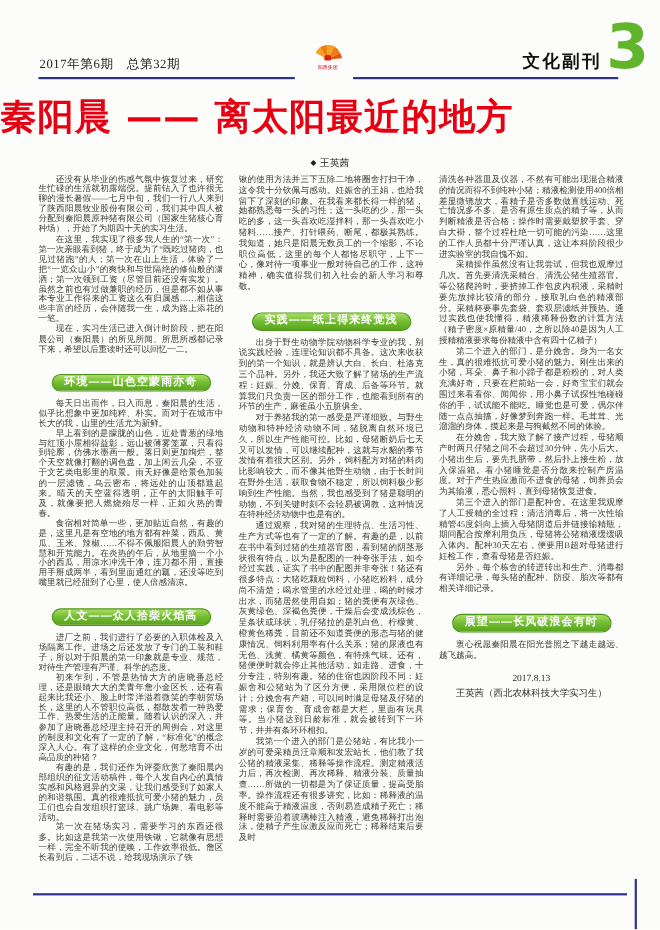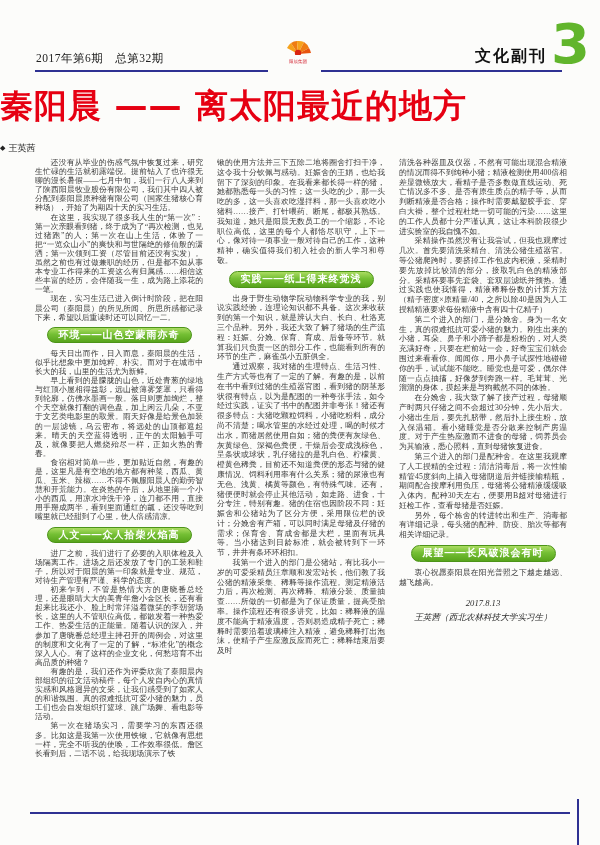--- a/index.html
+++ b/index.html
@@ -16,38 +16,38 @@
   .rule-right{left:321px; width:241px;}
   .logo{position:absolute; left:280px; top:40px; width:36px; text-align:center; line-height:1;}
   .logo-text{font-size:5px; color:#cf1322; letter-spacing:0; margin-top:1px; transform:scale(.9); font-family:"Liberation Sans",sans-serif;}
   .section-title{position:absolute; right:53px; top:46px; font-size:16px; font-weight:bold; color:#111; letter-spacing:2px;}
   .page-num{position:absolute; right:10px; top:16px; font-size:56px; font-weight:800; line-height:1;
             color:#61b52c; font-family:"DejaVu Sans", sans-serif;}
   
   .headline{position:absolute; top:84px; left:0; width:600px; text-align:left;
             font-family:"DejaVu Serif", serif; font-weight:bold; font-size:33px;
             color:#e60012; letter-spacing:1px; white-space:nowrap;}
-  .byline{position:absolute; top:142px; left:0; width:600px; text-align:left; font-size:9px; color:#222;}
+  .byline{position:absolute; top:142px; left:0; width:600px; text-align:center; font-size:9px; color:#222;}
   .byline .mark{font-size:7px; vertical-align:1px; margin-right:3px;}
   
   .body{position:absolute; left:35px; top:158px; width:532px; height:656px; display:flex; gap:14px;justify-content:flex-end;}
   .col{width:168px; height:656px; overflow:hidden; font-size:7.8px; text-align:justify;}
   .col-1{line-height:9.1px;}
   .col-2{line-height:9.8px;}
   .col-3{line-height:9.8px;}
   .col p{margin:0; text-indent:2em;}
   .col p.cont{text-indent:0;}
   .sec-header{
-    display:block; width:max-content; margin:5px auto 6px; padding:2px 11px 3px;
+    display:block; width:max-content; margin:18px auto 6px; padding:2px 11px 3px;
     background:linear-gradient(180deg,#abdc62 0%, #74bf34 45%, #58a41c 100%);
     border:1px solid #4c9418; border-radius:10px;
     color:#ffffff; font-weight:bold; font-size:10px; letter-spacing:1px;
     text-indent:0; font-family:"Liberation Sans", sans-serif;
   }
-  .signature{margin-top:9px; text-align:center; font-size:8.6px; line-height:14px; color:#2c2c2c;font-style:italic;}
+  .signature{margin-top:9px; text-align:center; font-size:8.6px; line-height:14px; color:#2c2c2c;}
   
   .footer-line{position:absolute; left:30px; width:540px; bottom:31px; height:2px; background:#2e3192;}
   .footer-tick{position:absolute; right:21px; bottom:0; width:2px; height:46px; background:#2e3192;}
 </style>
 </head>
 <body>
 
 <div class="page">
 
   <div class="masthead">
@@ -75,37 +75,38 @@
 
   <div class="headline">秦阳晨 —— 离太阳最近的地方</div>
   <div class="byline">
     <span class="mark">◆</span><span>王英茜</span>
   </div>
 
   <div class="body">
 
     <div class="col col-1">
       <p>还没有从毕业的伤感气氛中恢复过来，研究生忙碌的生活就初露端倪。提前钻入了也许很无聊的漫长暑假——七月中旬，我们一行八人来到了陕西阳晨牧业股份有限公司，我们其中四人被分配到秦阳晨原种猪有限公司（国家生猪核心育种场），开始了为期四十天的实习生活。</p>
-      <p>在这里，我实现了很多我人生的“第一次”：第一次亲眼看到猪，终于成为了“再次检测，也见过猪跑”的人；第一次在山上生活，体验了一把“一览众山小”的爽快和与世隔绝的修仙般的潇洒；第一次领到工资（尽管目前还没有实发）。虽然之前也有过做兼职的经历，但是都不如从事本专业工作得来的工资这么有归属感……相信这些丰富的经历，会伴随我一生，成为路上添花的一笔。</p>
+      <p>在这里，我实现了很多我人生的“第一次”：第一次亲眼看到猪，终于成为了“既吃过猪肉，也见过猪跑”的人；第一次在山上生活，体验了一把“一览众山小”的爽快和与世隔绝的修仙般的潇洒；第一次领到工资（尽管目前还没有实发）。虽然之前也有过做兼职的经历，但是都不如从事本专业工作得来的工资这么有归属感……相信这些丰富的经历，会伴随我一生，成为路上添花的一笔。</p>
       <p>现在，实习生活已进入倒计时阶段，把在阳晨公司（秦阳晨）的所见所闻、所思所感都记录下来，希望以后重读时还可以回忆一二。</p>
       <span class="sec-header">环境——山色空蒙雨亦奇</span>
       <p>每天日出而作，日入而息，秦阳晨的生活，似乎比想象中更加纯粹、朴实。而对于在城市中长大的我，山里的生活尤为新鲜。</p>
       <p>早上看到的是朦胧的山色，近处青葱的绿地与红顶小屋相得益彰，远山被薄雾笼罩，只看得到轮廓，仿佛水墨画一般。落日则更加绚烂，整个天空就像打翻的调色盘，加上闲云几朵，不亚于文艺类电影里的取景。雨天好像是给景色加装的一层滤镜，乌云密布，将远处的山顶都遮起来。晴天的天空蓝得透明，正午的太阳触手可及，就像要把人燃烧殆尽一样，正如火热的青春。</p>
       <p>食宿相对简单一些，更加贴近自然，有趣的是，这里凡是有空地的地方都有种菜，西瓜、黄瓜、玉米、辣椒……不得不佩服阳晨人的勤劳智慧和开荒能力。在炎热的午后，从地里摘一个小小的西瓜，用凉水冲洗干净，连刀都不用，直接用手掰成两半，看到里面通红的瓤，还没等吃到嘴里就已经甜到了心里，使人倍感清凉。</p>
       <span class="sec-header">人文——众人拾柴火焰高</span>
       <p>进厂之前，我们进行了必要的入职体检及入场隔离工作。进场之后还发放了专门的工装和鞋子，所以对于阳晨的第一印象就是专业、规范，对待生产管理有严谨、科学的态度。</p>
       <p>初来乍到，不管是热情大方的唐晓番总经理，还是眼睛大大的美青年詹小金区长，还有看起来比我还小、脸上时常洋溢着微笑的李朝贺场长，这里的人不管职位高低，都散发着一种热爱工作、热爱生活的正能量。随着认识的深入，并参加了唐晓番总经理主持召开的周例会，对这里的制度和文化有了一定的了解，“标准化”的概念深入人心。有了这样的企业文化，何愁培育不出高品质的种猪？</p>
       <p>有趣的是，我们还作为评委欣赏了秦阳晨内部组织的征文活动稿件，每个人发自内心的真情实感和风格迥异的文采，让我们感受到了如家人的和谐氛围。真的很难抵抗可爱小猪的魅力，员工们也会自发组织打篮球、跳广场舞、看电影等活动。</p>
       <p>第一次在猪场实习，需要学习的东西还很多。比如这是我第一次使用铁锹，它就像有思想一样，完全不听我的使唤，工作效率很低。詹区长看到后，二话不说，给我现场演示了铁</p>
     </div>
 
     <div class="col col-2">
       <p class="cont">锹的使用方法并三下五除二地将圈舍打扫干净，这令我十分钦佩与感动。妊娠舍的王娟，也给我留下了深刻的印象。在我看来都长得一样的猪，她都熟悉每一头的习性；这一头吃的少，那一头吃的多，这一头喜欢吃湿拌料，那一头喜欢吃小猪料……接产、打针喂药、断尾，都极其熟练。我知道，她只是阳晨无数员工的一个缩影，不论职位高低，这里的每个人都恪尽职守，上下一心，像对待一项事业一般对待自己的工作，这种精神，确实值得我们初入社会的新人学习和尊敬。</p>
       <span class="sec-header">实践——纸上得来终觉浅</span>
       <p>出身于野生动物学院动物科学专业的我，别说实践经验，连理论知识都不具备。这次来收获到的第一个知识，就是辨认大白、长白、杜洛克三个品种。另外，我还大致了解了猪场的生产流程：妊娠、分娩、保育、育成、后备等环节。就算我们只负责一区的部分工作，也能看到所有的环节的生产，麻雀虽小五脏俱全。</p>
+      <p>对于养猪我的第一感受是严谨细致。与野生动物和特种经济动物不同，猪脱离自然环境已久，所以生产性能可控。比如，母猪断奶后七天又可以发情，可以继续配种，这就与水貂的季节发情有着很大区别。另外，饲料配方对猪的料肉比影响较大，而不像其他野生动物，由于长时间在野外生活，获取食物不稳定，所以饲料极少影响到生产性能。当然，我也感受到了猪是聪明的动物，不到关键时刻不会轻易被调教，这种情况在特种经济动物中也是有的。</p>
       <p>通过观察，我对猪的生理特点、生活习性、生产方式等也有了一定的了解。有趣的是，以前在书中看到过猪的生殖器官图，看到猪的阴茎形状很有特点，以为是配图的一种夸张手法，如今经过实践，证实了书中的配图并非夸张！猪还有很多特点：大猪吃颗粒饲料，小猪吃粉料，成分尚不清楚；喝水管里的水经过处理，喝的时候才出水，而猪居然使用自如；猪的粪便有灰绿色、灰黄绿色、深褐色粪便，干燥后会变成浅棕色，呈条状或球状，乳仔猪拉的是乳白色、柠檬黄、橙黄色稀粪，目前还不知道粪便的形态与猪的健康情况、饲料利用率有什么关系；猪的尿液也有无色、浅黄、橘黄等颜色，有特殊气味。还有，猪便便时就会停止其他活动，如走路、进食，十分专注，特别有趣。猪的住宿也因阶段不同：妊娠舍和公猪站为了区分方便，采用限位栏的设计；分娩舍有产箱，可以同时满足母猪及仔猪的需求；保育舍、育成舍都是大栏，里面有玩具等。当小猪达到日龄标准，就会被转到下一环节，井井有条环环相扣。</p>
       <p>我第一个进入的部门是公猪站，有比我小一岁的可爱采精员汪章顺和发宏站长，他们教了我公猪的精液采集、稀释等操作流程。测定精液活力后，再次检测、再次稀释、精液分装、质量抽查……所做的一切都是为了保证质量，提高受胎率。操作流程还有很多讲究，比如：稀释液的温度不能高于精液温度，否则易造成精子死亡；稀释时需要沿着玻璃棒注入精液，避免稀释打出泡沫，使精子产生应激反应而死亡；稀释结束后要及时</p>
     </div>
 
     <div class="col col-3">
       <p class="cont">清洗各种器皿及仪器，不然有可能出现混合精液的情况而得不到纯种小猪；精液检测使用400倍相差显微镜放大，看精子是否多数做直线运动、死亡情况多不多、是否有原生质点的精子等，从而判断精液是否合格；操作时需要戴塑胶手套、穿白大褂，整个过程杜绝一切可能的污染……这里的工作人员都十分严谨认真，这让本科阶段很少进实验室的我自愧不如。</p>
       <p>采精操作虽然没有让我尝试，但我也观摩过几次。首先要清洗采精台、清洗公猪生殖器官。等公猪爬跨时，要挤掉工作包皮内积液，采精时要先放掉比较清的部分，接取乳白色的精液部分。采精杯要事先套袋、套双层滤纸并预热。通过实践也使我懂得，精液稀释份数的计算方法（精子密度×原精量/40，之所以除40是因为人工授精精液要求每份精液中含有四十亿精子）</p>
       <p>第二个进入的部门，是分娩舍。身为一名女生，真的很难抵抗可爱小猪的魅力。刚生出来的小猪，耳朵、鼻子和小蹄子都是粉粉的，对人类充满好奇，只要在栏前站一会，好奇宝宝们就会围过来看看你、闻闻你，用小鼻子试探性地碰碰你的手，试试能不能吃。睡觉也是可爱，偶尔伴随一点点抽搐，好像梦到奔跑一样。毛茸茸、光溜溜的身体，摸起来是与狗截然不同的体验。</p>
       <p>在分娩舍，我大致了解了接产过程，母猪顺产时两只仔猪之间不会超过30分钟，先小后大。小猪出生后，要先扎脐带，然后扑上接生粉，放入保温箱。看小猪睡觉是否分散来控制产房温度。对于产生热应激而不进食的母猪，饲养员会为其输液，悉心照料，直到母猪恢复进食。</p>
       <p>第三个进入的部门是配种舍。在这里我观摩了人工授精的全过程：清洁消毒后，将一次性输精管45度斜向上插入母猪阴道后并链接输精瓶，期间配合按摩利用负压，母猪将公猪精液缓缓吸入体内。配种30天左右，便要用B超对母猪进行妊检工作，查看母猪是否妊娠。</p>

